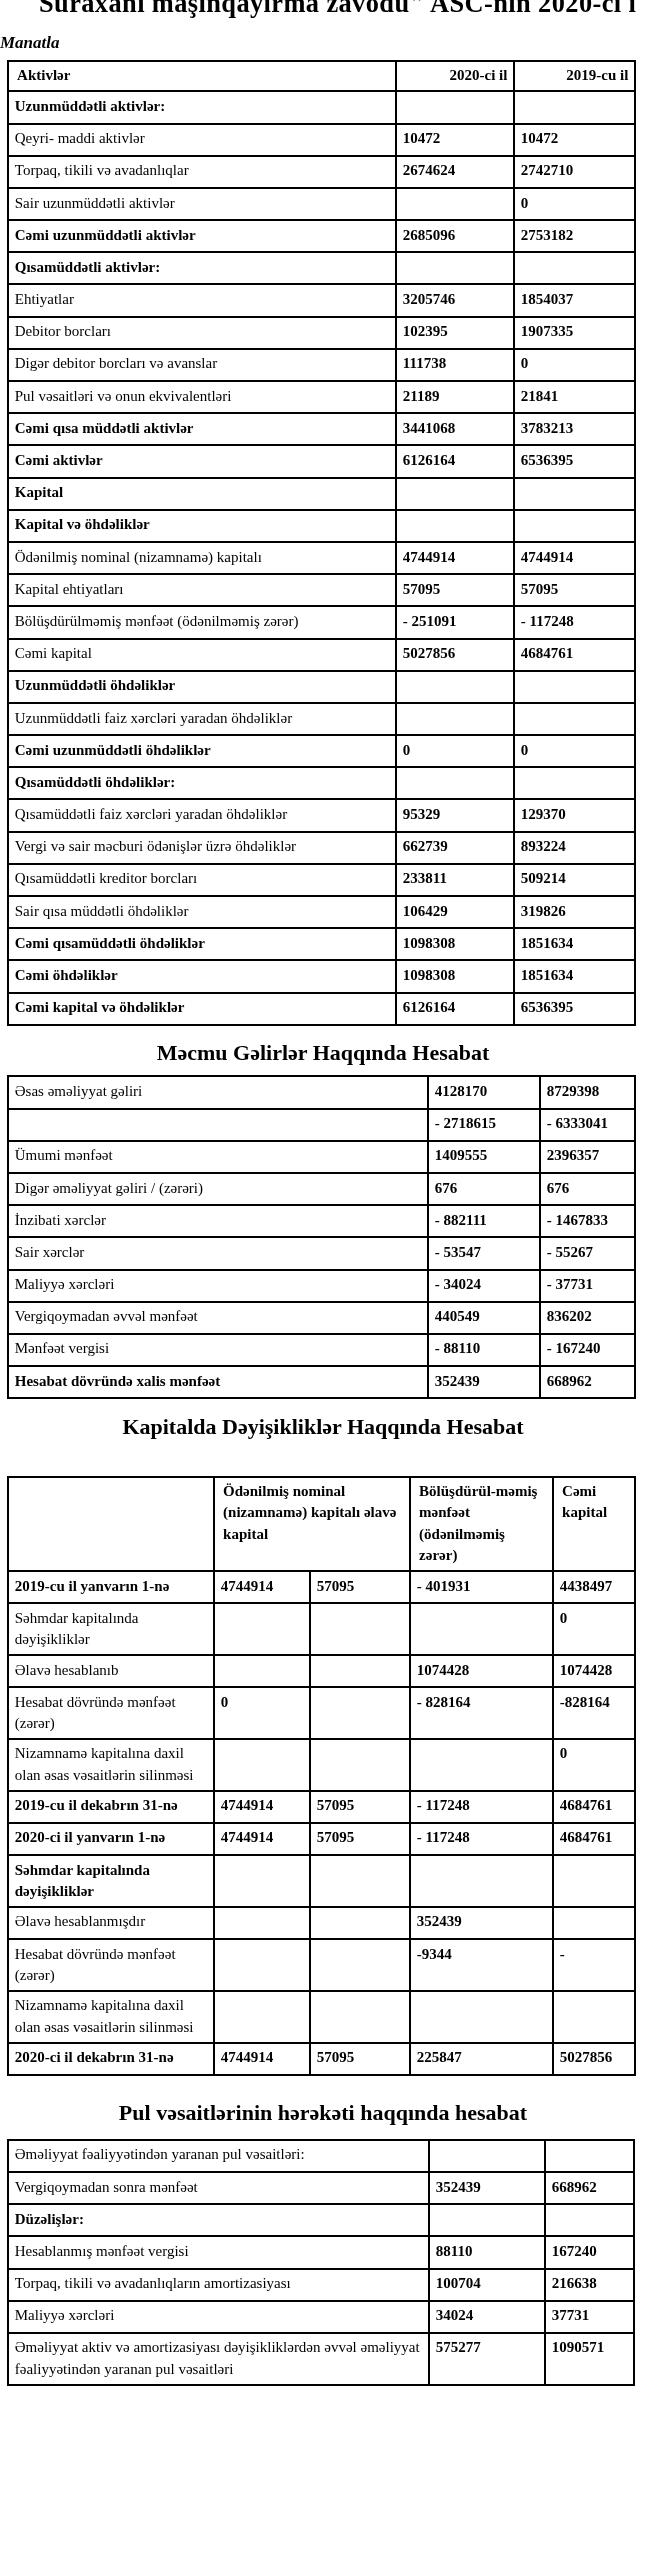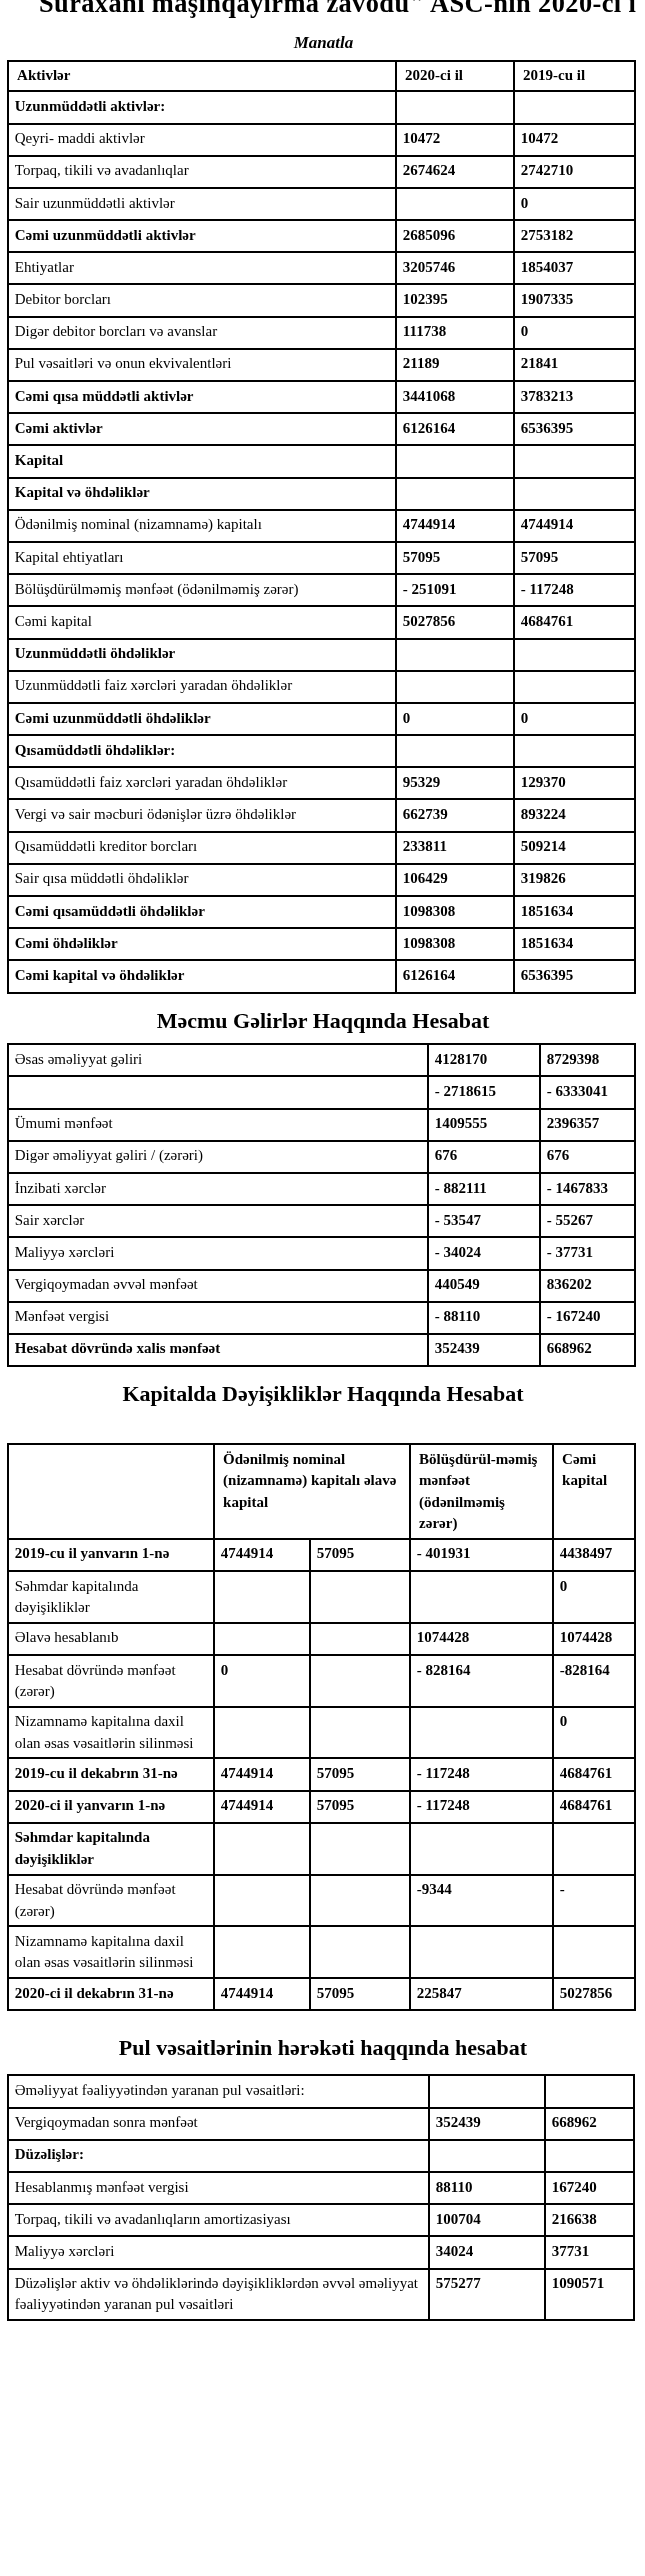--- a/index.html
+++ b/index.html
@@ -11,35 +11,35 @@
   .page { width:646px; overflow:hidden; }
 
   
   .doc-title-clip { height:21.4px; overflow:hidden; white-space:nowrap; }
   .doc-title-clip span {
     display:block; margin-top:-12px; margin-left:39px;
     font-size:26.4px; font-weight:bold; letter-spacing:0.4px;
   }
 
   .currency-note {
-    text-align:center; padding-right:13px; margin:11.4px 0 7.1px;
-    font-size:17px; font-weight:bold; font-style:italic;padding-left:14px;
+    text-align:left; padding-right:13px; margin:11.4px 0 7.1px;
+    font-size:17px; font-weight:bold; font-style:italic;
   }
 
   table.fin-table {
     border-collapse:collapse; table-layout:fixed;
     margin-left:7.1px; width:627px;
   }
   .fin-table td, .fin-table th {
     border:2.1px solid #000; padding:3.6px 5.7px;
     font-size:15px; line-height:1.42; vertical-align:top;
     overflow:hidden; word-wrap:break-word;
   }
   .fin-table th { font-weight:bold; text-align:left;padding-left:8px; }
-  .t1 th.val-h { text-align:left; vertical-align:middle; }
+  .t1 th.val-h { text-align:right; vertical-align:middle; }
   .fin-table td.label { font-weight:normal; }
   .fin-table td.label.bold { font-weight:bold;font-family:Liberation Serif, serif; }
   .fin-table td.val { font-weight:bold; }
   .fin-table tbody td { height:23px; }
 
   .section-title {
     text-align:center; font-size:22px; font-weight:bold;
     margin:14.3px 7.1px 9.3px;
   }
   .section-title.equity { margin-bottom:7.1px; }
@@ -89,20 +89,25 @@
         </tr>
         <tr>
           <td class="label">Sair uzunmüddətli aktivlər</td>
           <td class="val"></td>
           <td class="val">0</td>
         </tr>
         <tr>
           <td class="label bold">Cəmi uzunmüddətli aktivlər</td>
           <td class="val">2685096</td>
           <td class="val">2753182</td>
+        </tr>
+        <tr>
+          <td class="label bold">Qısamüddətli aktivlər:</td>
+          <td class="val"></td>
+          <td class="val"></td>
         </tr>
         <tr>
           <td class="label">Ehtiyatlar</td>
           <td class="val">3205746</td>
           <td class="val">1854037</td>
         </tr>
         <tr>
           <td class="label">Debitor borcları</td>
           <td class="val">102395</td>
           <td class="val">1907335</td>
@@ -346,20 +351,27 @@
           <td class="val">4684761</td>
         </tr>
         <tr>
           <td class="label bold">Səhmdar kapitalında dəyişikliklər</td>
           <td class="val"></td>
           <td class="val"></td>
           <td class="val"></td>
           <td class="val"></td>
         </tr>
         <tr>
+          <td class="label">Əlavə hesablanmışdır</td>
+          <td class="val"></td>
+          <td class="val"></td>
+          <td class="val">352439</td>
+          <td class="val"></td>
+        </tr>
+        <tr>
           <td class="label">Hesabat dövründə mənfəət (zərər)</td>
           <td class="val"></td>
           <td class="val"></td>
           <td class="val">-9344</td>
           <td class="val">-</td>
         </tr>
         <tr>
           <td class="label">Nizamnamə kapitalına daxil olan əsas vəsaitlərin silinməsi</td>
           <td class="val"></td>
           <td class="val"></td>
@@ -409,21 +421,21 @@
           <td class="label">Torpaq, tikili və avadanlıqların amortizasiyası</td>
           <td class="val">100704</td>
           <td class="val">216638</td>
         </tr>
         <tr>
           <td class="label">Maliyyə xərcləri</td>
           <td class="val">34024</td>
           <td class="val">37731</td>
         </tr>
         <tr>
-          <td class="label">Düzəlişlər aktiv və öhdəliklərində dəyişikliklərdən əvvəl əməliyyat fəaliyyətindən yaranan pul vəsaitləri</td>
+          <td class="label">Əməliyyat aktiv və amortizasiyası dəyişikliklərdən əvvəl əməliyyat fəaliyyətindən yaranan pul vəsaitləri</td>
           <td class="val">575277</td>
           <td class="val">1090571</td>
         </tr>
       </tbody>
   </table>
 
 </div>
 
 
 </body></html>

